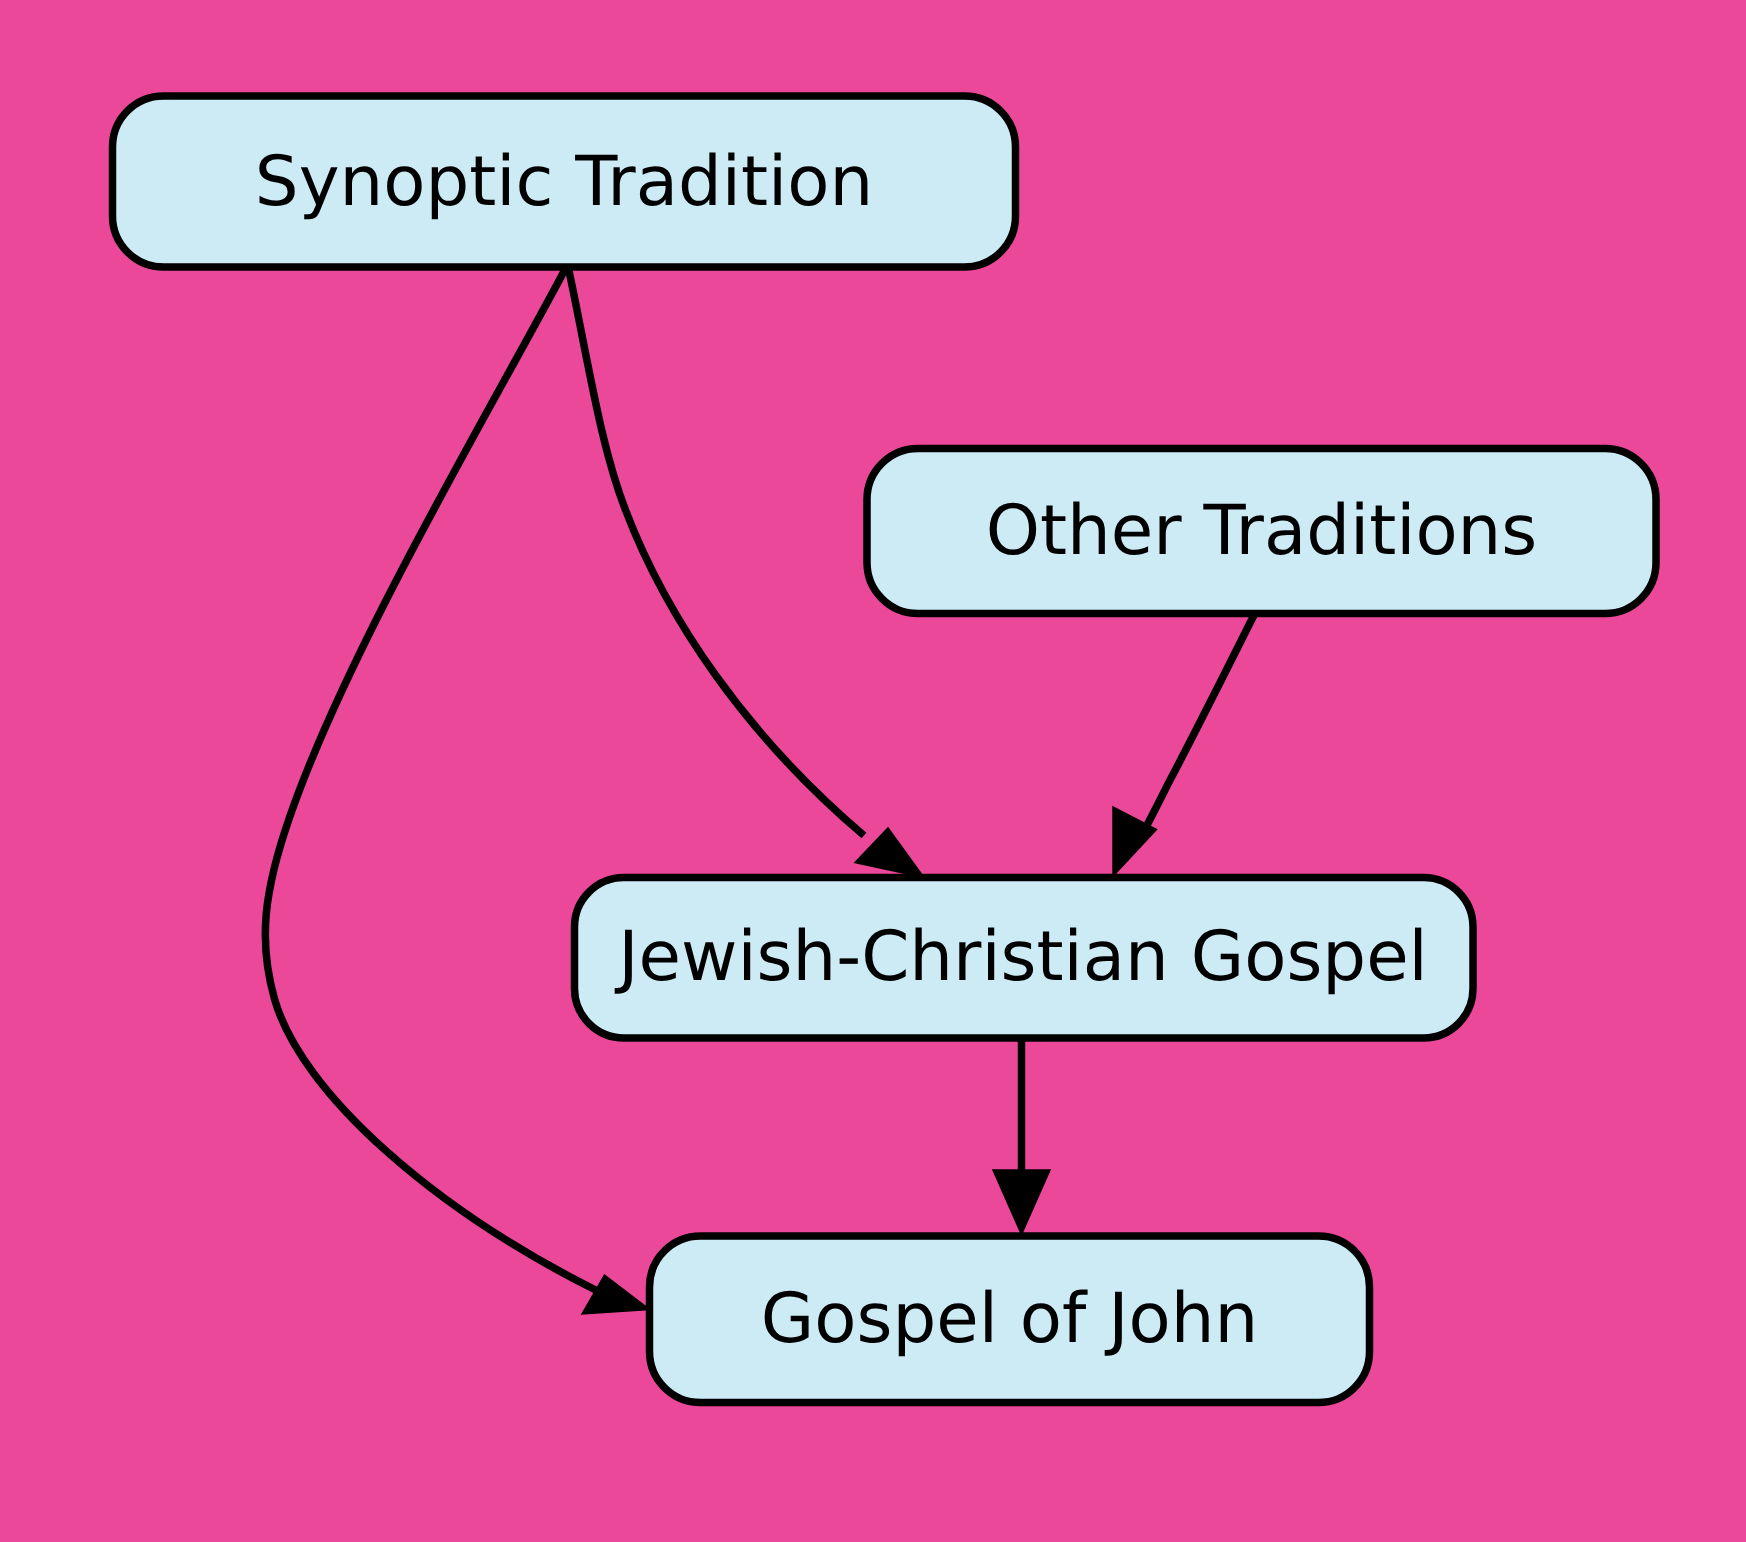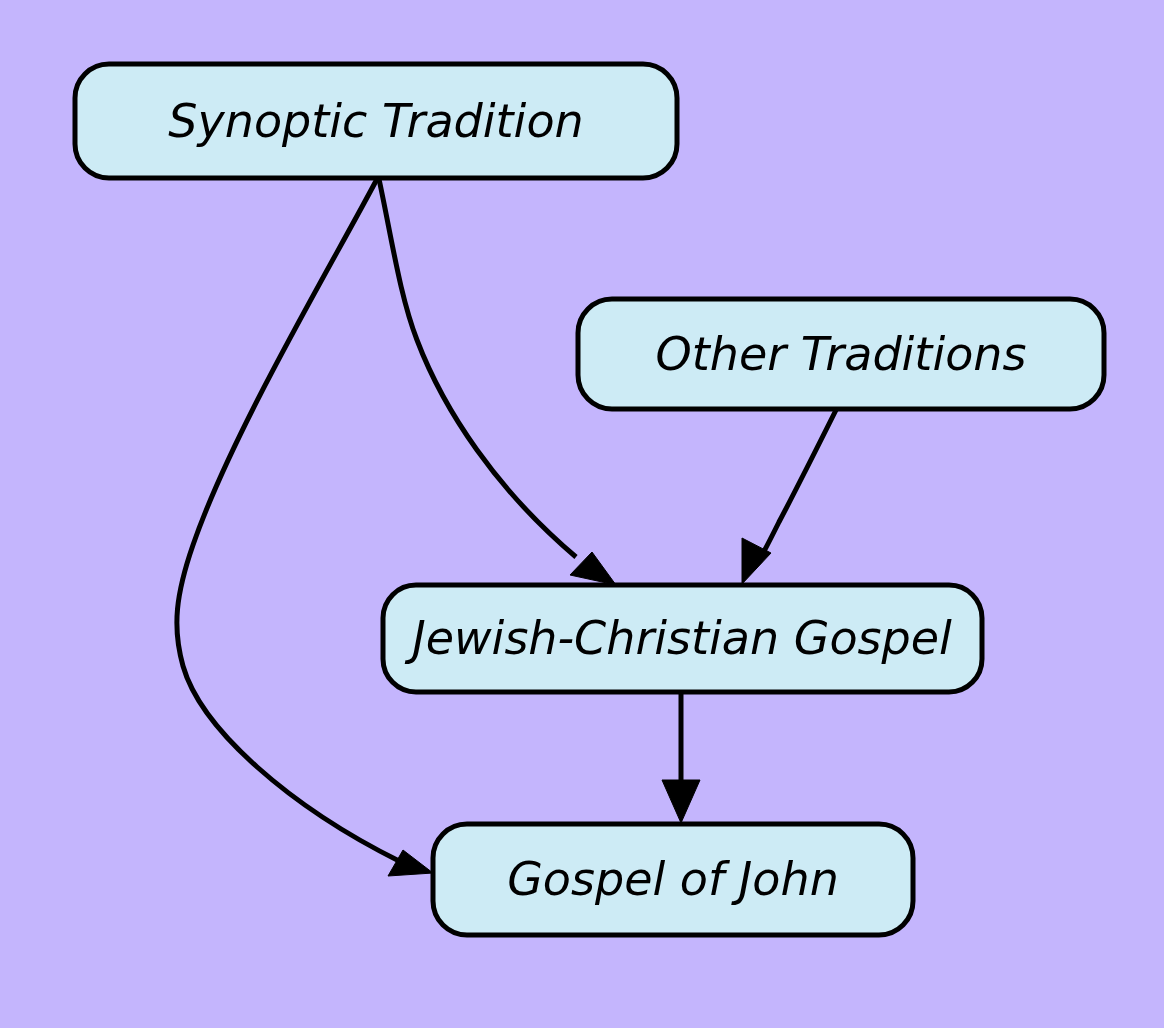--- a/index.html
+++ b/index.html
@@ -47,21 +47,21 @@
   .edge-arrow {
     fill: #000000;
     stroke: #000000;
     stroke-width: 1;
     stroke-linejoin: miter;
   }
 </style>
 </head>
 <body style="background: rgb(255, 255, 255);">
 
-<div id="diagram-root" style="background: #c4b5fd; font-style: italic;">
+<div id="diagram-root" style="background: #ec4899;">
 
   <svg id="graph" viewBox="0 0 1164 1028" xmlns="http://www.w3.org/2000/svg">
 
     <g>
 
       <g>
         <path class="edge-path" d="M 377,179
                  C 330,268 232,432 193,545
                  C 176,594 172,627 183,666
                  C 201,729 290,807 401,862" stroke="#000000"></path>

